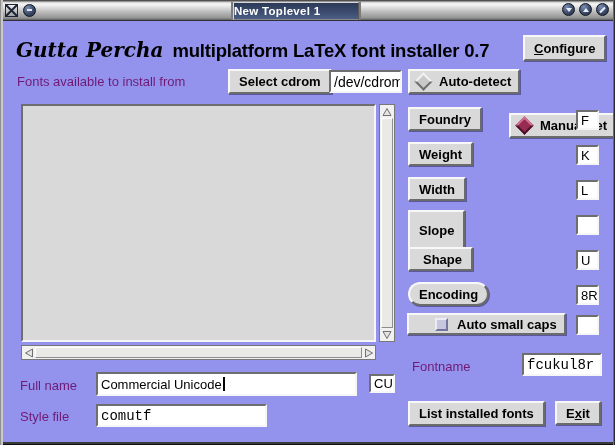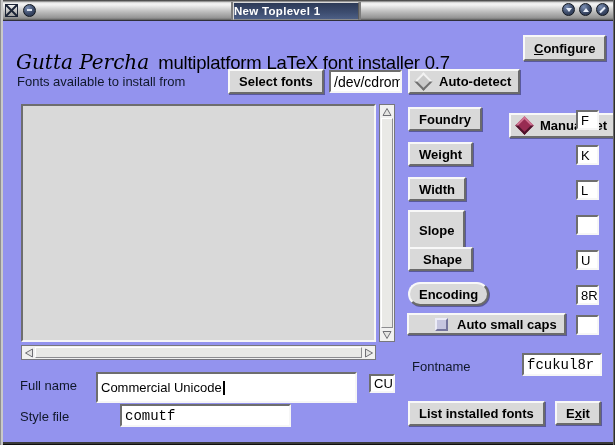--- a/index.html
+++ b/index.html
@@ -36,21 +36,21 @@
   .tb-icon{width:14px;height:14px;display:flex;align-items:center;justify-content:center;}
   .tb-title{
     position:absolute;left:233px;top:2px;width:124px;height:16px;
     background:linear-gradient(180deg,#2c3a57 0%,#3d4d70 60%,#4d5f85 100%);
     border:1px solid;border-color:#d8d8d8 #5a5a5a #8a8a8a #d8d8d8;
     box-shadow:-2px 0 0 #7c7c7c,2px 0 0 #7c7c7c;
     color:#fff;font-weight:bold;font-size:11.5px;text-align:left;line-height:16px;
     letter-spacing:0.3px;
   }
   
-  .lbl{position:absolute;font-size:13px;color:#0f172a;white-space:nowrap;}
+  .lbl{position:absolute;font-size:13px;color:#701a75;white-space:nowrap;}
   .btn{
     position:absolute;box-sizing:border-box;
     background:#d9d9d9;color:#000;
     border:2px solid;border-color:#f8f8f8 #6b6b6b #6b6b6b #f8f8f8;
     box-shadow:1px 1px 0 rgba(20,20,60,0.45);
     font-family:"Liberation Sans",sans-serif;font-weight:bold;font-size:13px;
     padding:0 9px;white-space:nowrap;cursor:default;
     display:flex;align-items:center;justify-content:center;
   }
   .accel{text-decoration:underline;}
@@ -91,21 +91,21 @@
   .scrollbar.v{flex-direction:column;}
   .scrollbar.h{flex-direction:row;}
   .sb-btn{flex:0 0 13px;display:flex;align-items:center;justify-content:center;background:#f1f1f0;}
   .sb-thumb{
     flex:1 1 auto;background:#e9e9e6;box-sizing:border-box;
     border:1px solid;border-color:#ffffff #8d8d90 #8d8d90 #ffffff;
   }
   .scrollbar.v .sb-thumb{margin:0 1px;}
   .scrollbar.h .sb-thumb{margin:1px 0;}
   
-  .hdr{position:absolute;left:16px;top:50px;white-space:nowrap;}
+  .hdr{position:absolute;left:16px;top:38px;white-space:nowrap;font-weight:bold;}
   .app-name{font-family:"DejaVu Serif",serif;font-style:italic;font-size:20px;color:#000;}
   .subtitle{font-size:18.5px;color:#000;margin-left:9px;letter-spacing:-0.2px;}
   .text-cursor{display:inline-block;width:2px;height:14px;background:#000;vertical-align:middle;margin-left:1px;}
 </style>
 </head>
 <body>
 
 <div class="window">
 
   <div class="titlebar">
@@ -137,21 +137,21 @@
 
   <div class="hdr">
     <span class="app-name">Gutta Percha</span><span class="subtitle">multiplatform LaTeX font installer  0.7</span>
   </div>
   <button class="btn" style="left:523px;top:35px;height:26px;">
     <span class="accel">C</span>
       <span>onfigure</span>
   </button>
 
   <div class="lbl" style="left:17px;top:74px;">Fonts available to install from</div>
-  <button class="btn" style="left:228px;top:69px;height:25px;">Select fonts</button>
+  <button class="btn" style="left:228px;top:69px;height:25px;">Select cdrom</button>
   <div class="entry" style="left:329px;top:70px;width:73px;height:23px;font-size:14px;">/dev/cdrom</div>
   <div class="radio-frame" style="left:408px;top:69px;height:25px;">
     <span class="diamond"></span>
     <span>Auto-detect</span>
   </div>
   <div class="radio-frame" style="left:509px;top:69px;height:25px;margin-top:44px;">
     <span class="diamond selected"></span>
     <span>Manual set</span>
   </div>
 
@@ -204,28 +204,28 @@
   <div class="check-frame" style="left:407px;top:313px;height:22px;padding-left:24px;">
     <span class="checksq"></span>
     <span>Auto small caps</span>
   </div>
   <div class="entry" style="left:576px;top:315px;width:23px;height:20px;"></div>
 
   <div class="lbl" style="left:412px;top:359px;">Fontname</div>
   <div class="entry mono" style="left:522px;top:353px;width:80px;height:23px;">fcukul8r</div>
 
   <div class="lbl" style="left:20px;top:378px;">Full name</div>
-  <div class="entry" style="left:96px;top:372px;width:261px;height:31px;text-align:center;">
+  <div class="entry" style="left:96px;top:372px;width:261px;height:24px;text-align:center;">
     <span>Commercial Unicode</span>
       <span class="text-cursor"></span>
   </div>
   <div class="entry" style="left:369px;top:374px;width:26px;height:19px;">CU</div>
 
   <div class="lbl" style="left:20px;top:409px;">Style file</div>
-  <div class="entry mono" style="left:96px;top:404px;width:171px;height:23px;margin-left:24px;">comutf</div>
+  <div class="entry mono" style="left:96px;top:404px;width:171px;height:23px;">comutf</div>
 
   <button class="btn" style="left:408px;top:401px;height:25px;">List installed fonts</button>
   <button class="btn" style="left:555px;top:401px;height:24px;">
     <span>E</span>
       <span class="accel">x</span>
       <span>it</span>
   </button>
 
   <div class="frame-overlay"></div>
 </div>

